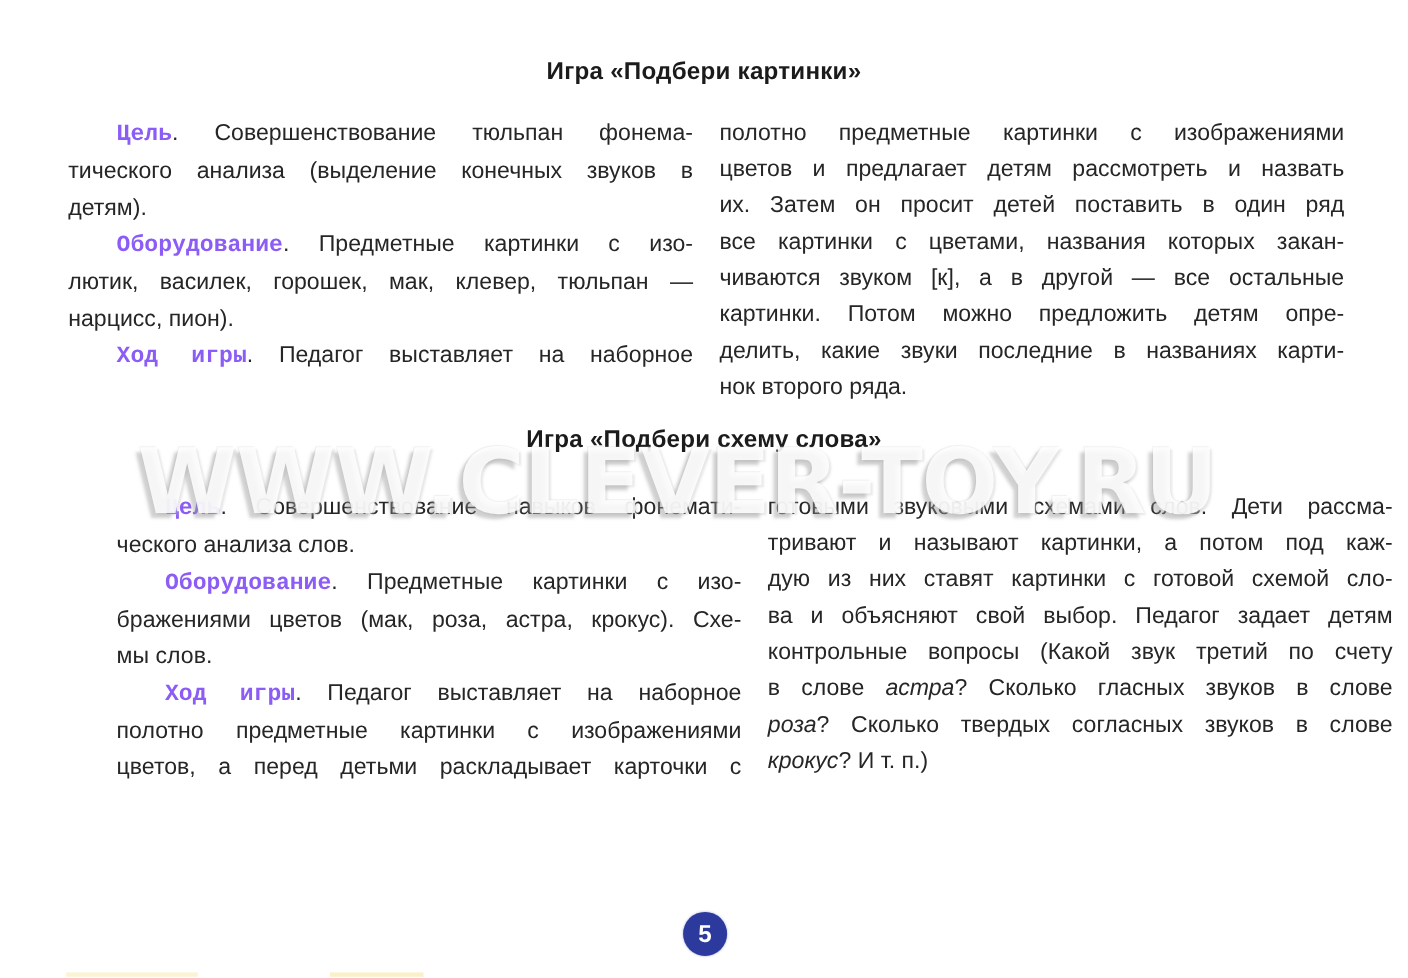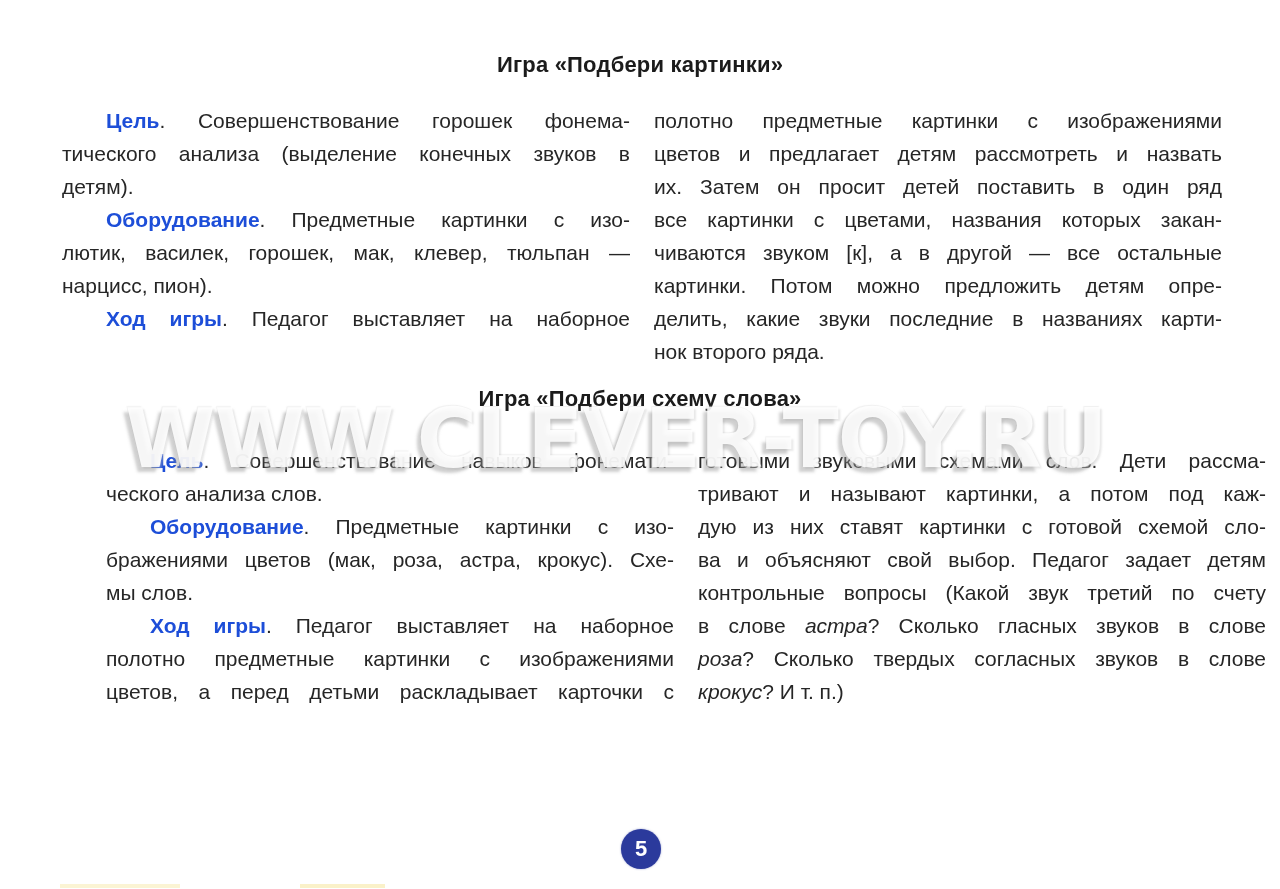--- a/index.html
+++ b/index.html
@@ -42,21 +42,21 @@
     color: #262626;
   }
   .para { margin: 0; }
   .line {
     text-align: justify;
     text-align-last: justify;
     min-height: 33px;
   }
   .line.left { text-align-last: left; }
   .line.first { padding-left: 44px; }
-  .b { font-weight: bold; color: #1d4ed8; }
+  .b { font-weight: bold; color: #8b5cf6; font-family: Liberation Mono, monospace; }
   .i { font-style: italic; }
   .watermark {
     position: absolute;
     top: 398px; left: 125px; width: 1030px;
     font-family: "DejaVu Sans", sans-serif;
     font-size: 82px;
     font-weight: bold;
     letter-spacing: -1px;
     line-height: 1;
     white-space: nowrap;
@@ -93,21 +93,21 @@
 </head>
 <body>
 
 <div class="page">
 
   <h2 class="section-title" id="title-1">Игра «Подбери картинки»</h2>
 
   <div class="cols" id="cols-1">
     <div class="col">
         <div class="para">
-          <div class="line first"><span class="b">Цель</span><span>. Совершенствование горошек фонема-</span></div>
+          <div class="line first"><span class="b">Цель</span><span>. Совершенствование тюльпан фонема-</span></div>
           <div class="line"><span>тического анализа (выделение конечных звуков в</span></div>
           <div class="line left"><span>детям).</span></div>
         </div>
         <div class="para">
           <div class="line first"><span class="b">Оборудование</span><span>. Предметные картинки с изо-</span></div>
           <div class="line"><span>лютик, василек, горошек, мак, клевер, тюльпан —</span></div>
           <div class="line left"><span>нарцисс, пион).</span></div>
         </div>
         <div class="para">
           <div class="line first"><span class="b">Ход игры</span><span>. Педагог выставляет на наборное</span></div>

